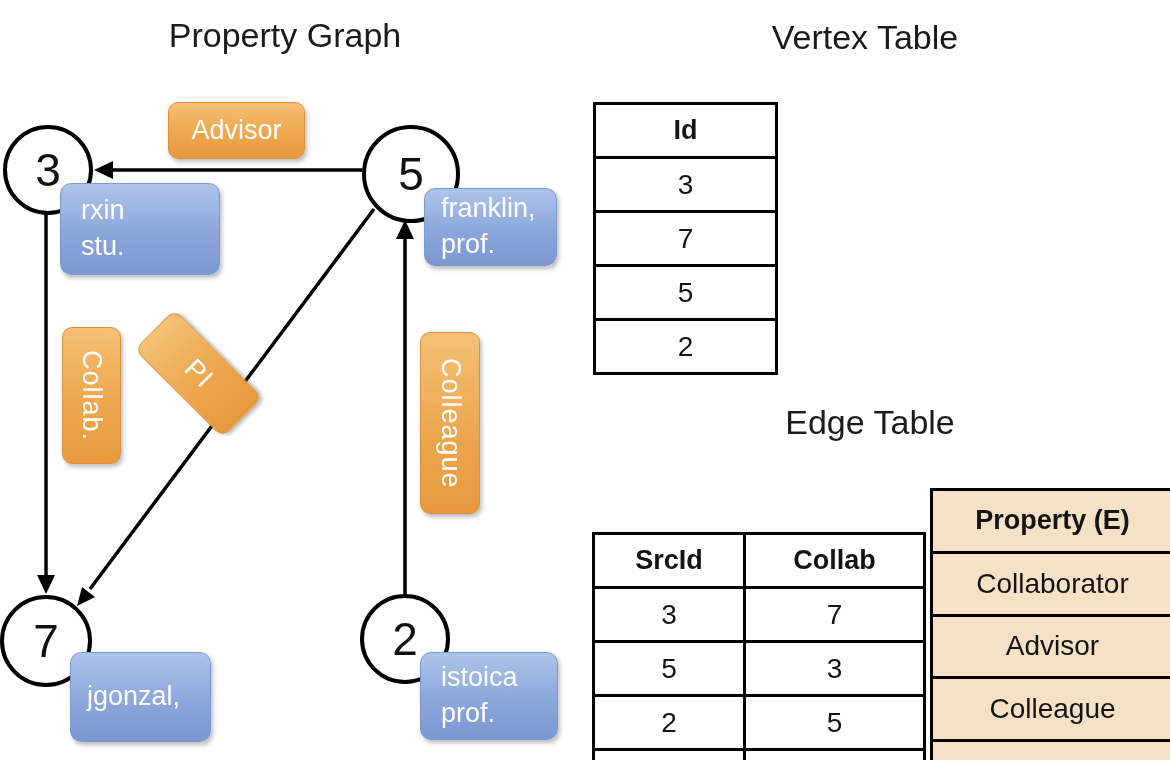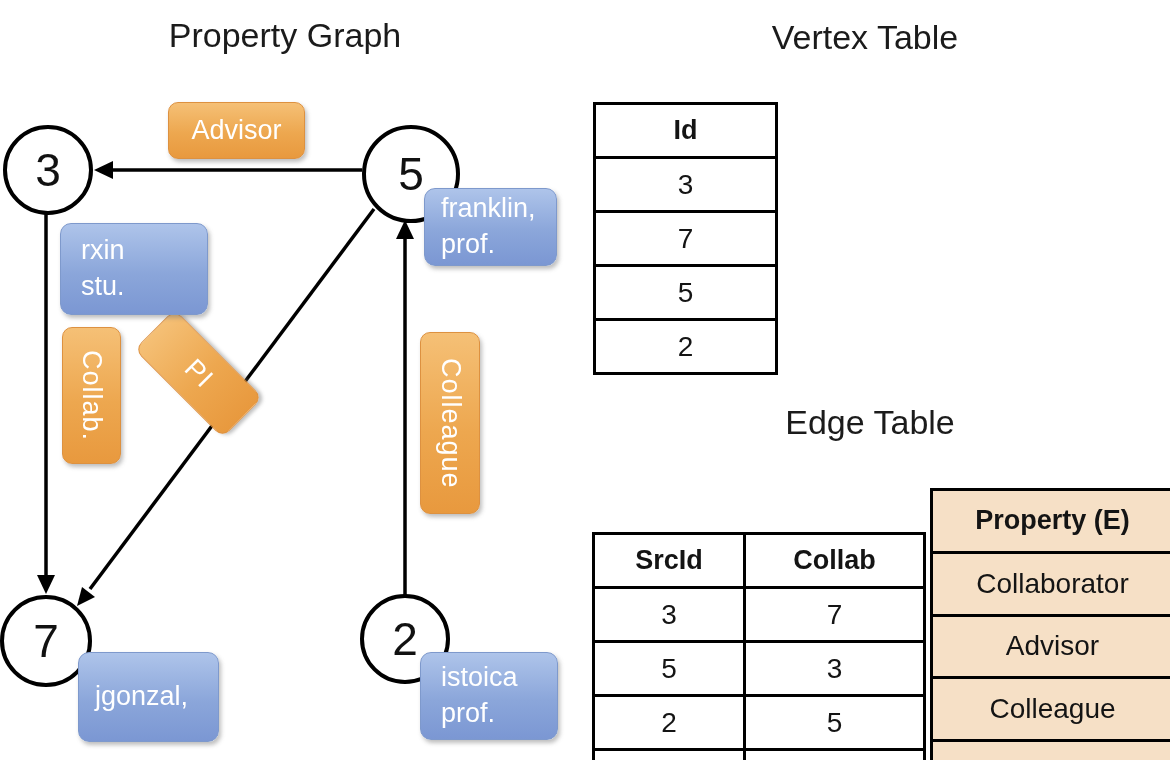--- a/index.html
+++ b/index.html
@@ -99,29 +99,29 @@
 <div class="ebox" style="left:62px;top:327px;width:57px;height:135px;">
   <span class="vtext">Collab.</span>
 </div>
 <div class="ebox" style="left:170px;top:311px;width:55px;height:123px;transform:rotate(-45deg);">
   <span class="vtext">PI</span>
 </div>
 <div class="ebox" style="left:420px;top:332px;width:58px;height:180px;">
   <span class="vtext">Colleague</span>
 </div>
 
-<div class="pbox" style="left:60px;top:183px;width:148px;height:92px;margin-top:40px;">
+<div class="pbox" style="left:60px;top:183px;width:160px;height:92px;">
   <span>rxin</span>
   <span>stu.</span>
 </div>
 <div class="pbox" style="left:424px;top:188px;width:133px;height:78px;padding-left:16px;">
   <span>franklin,</span>
   <span>prof.</span>
 </div>
-<div class="pbox" style="left:78px;top:652px;width:141px;height:90px;padding-left:16px;">
+<div class="pbox" style="left:70px;top:652px;width:141px;height:90px;padding-left:16px;">
   <span>jgonzal,</span>
 </div>
 <div class="pbox" style="left:420px;top:652px;width:138px;height:88px;">
   <span>istoica</span>
   <span>prof.</span>
 </div>
 
 <div class="abs title" style="left:600px;top:18px;width:530px;">Vertex Table</div>
 
 <div class="tblwrap" style="left:593px;top:102px;">

